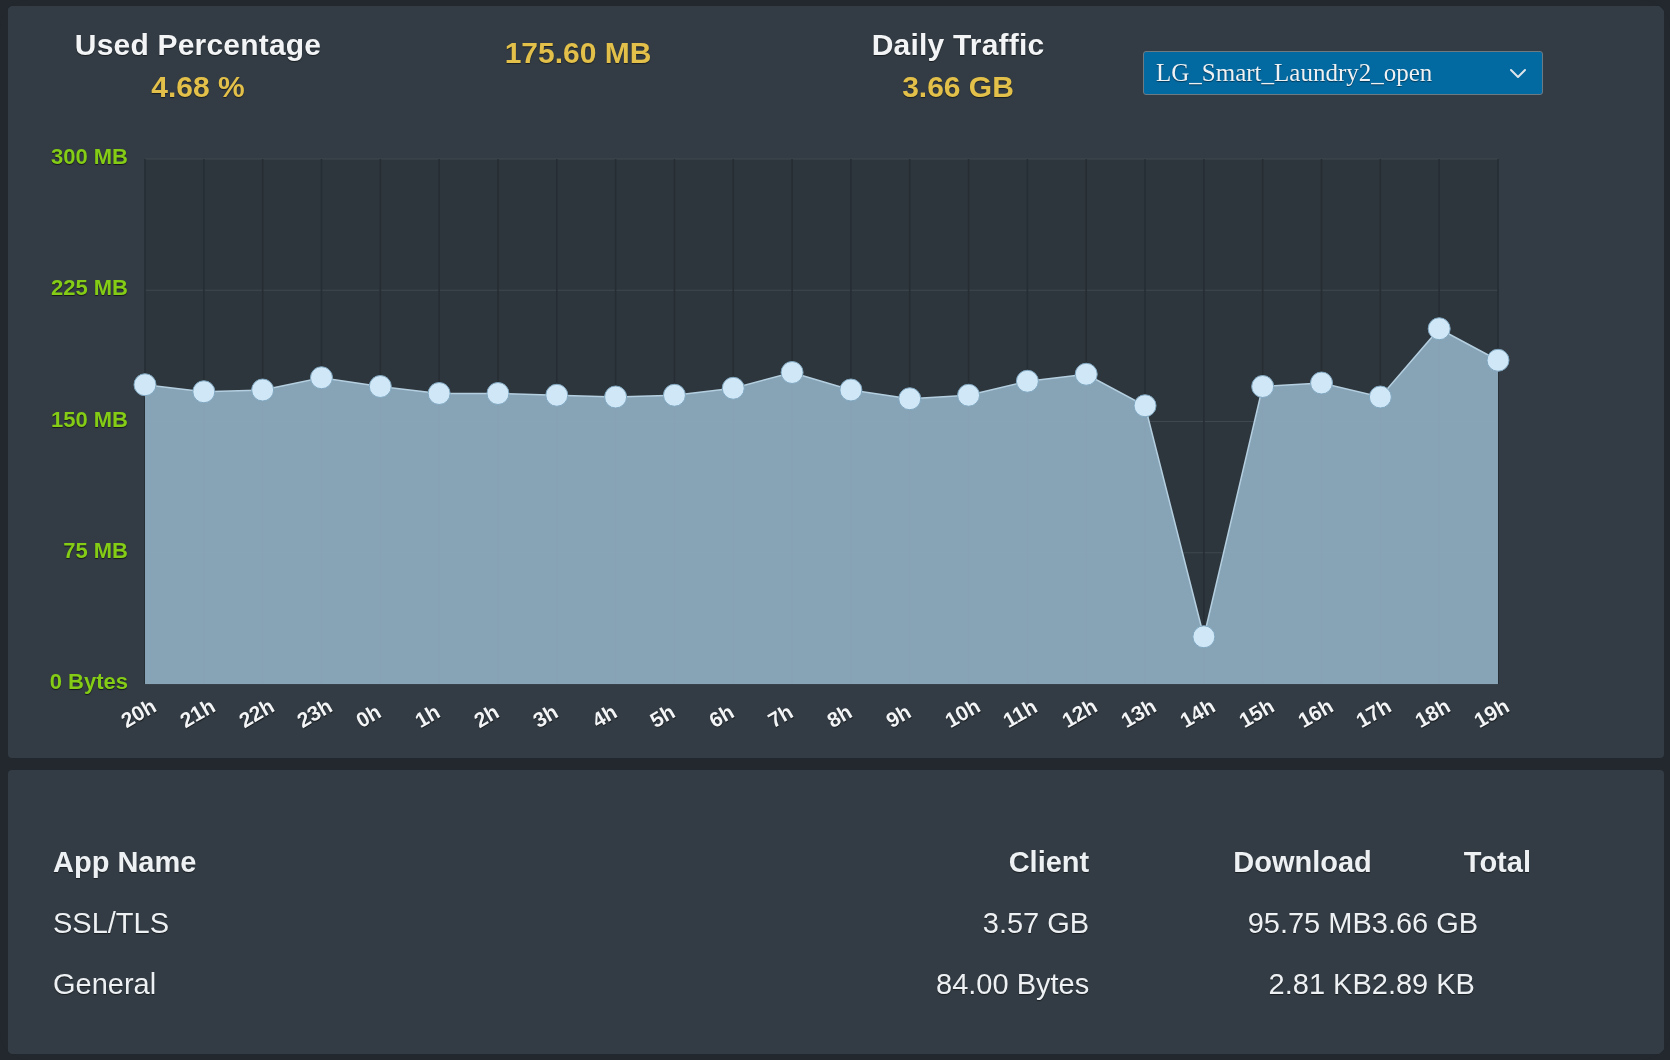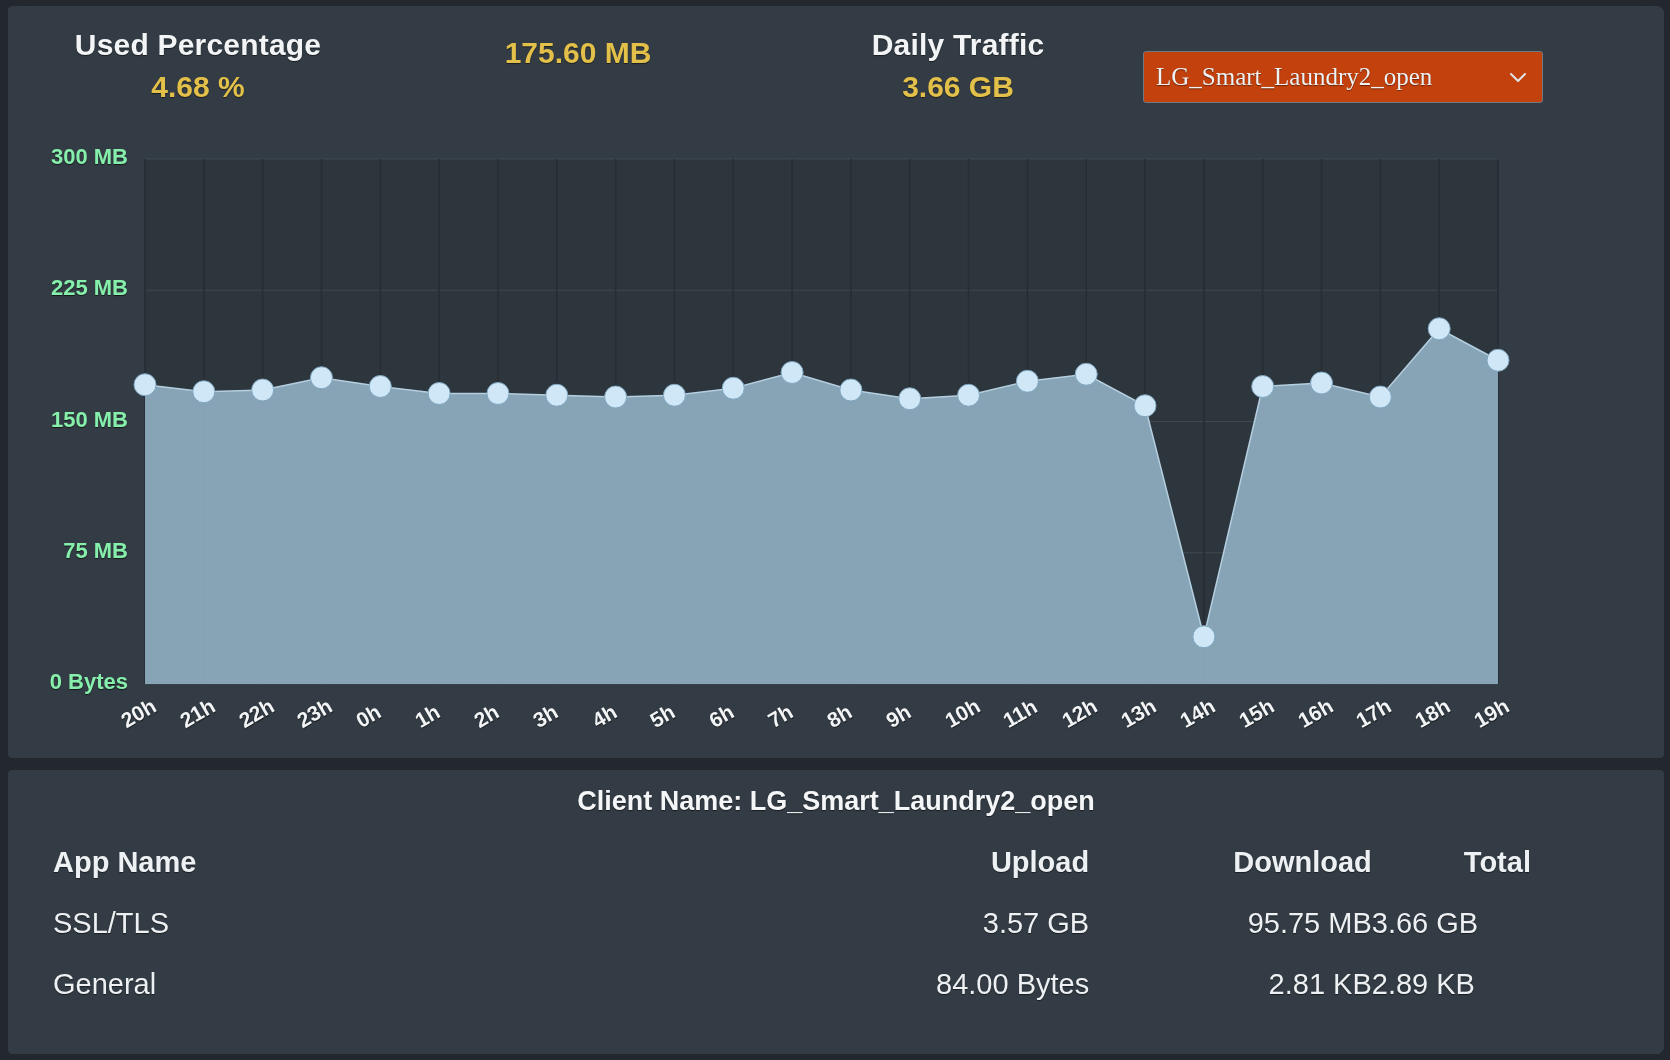--- a/index.html
+++ b/index.html
@@ -53,22 +53,22 @@
     line-height: 38px;
     margin-top: 6px;
     text-shadow: 0 1px 1px rgba(0,0,0,.5);
     white-space: nowrap;
   }
 
   
   #client-select {
     position: absolute;
     left: 1135px; top: 45px;
-    width: 400px; height: 52px;
-    background: #c2410c;
+    width: 400px; height: 44px;
+    background: #0369a1;
     border: 1px solid #6e7a82;
     border-radius: 3px;
     display: flex;
     align-items: center;
     padding: 0 12px;
     cursor: pointer;
   }
   #client-select .sel-text {
     flex: 1;
     color: #eef2f4;
@@ -88,21 +88,21 @@
   
   #chart-wrap {
     position: absolute;
     left: 0; top: 120px;
     width: 1656px; height: 630px;
   }
   #chart-svg { display: block; }
 
   .ylab {
     position: absolute;
-    color: #86efac;
+    color: #84cc16;
     font-size: 22px;
     font-weight: 700;
     text-align: right;
     width: 120px;
     text-shadow: 0 1px 1px rgba(0,0,0,.6);
     white-space: nowrap;
   }
   .xlab {
     position: absolute;
     color: #f2f4f6;
@@ -265,27 +265,26 @@
           <div class="xlab" style="left: 1226.7px; top: 586px;">15h</div>
           <div class="xlab" style="left: 1285.52px; top: 586px;">16h</div>
           <div class="xlab" style="left: 1344.35px; top: 586px;">17h</div>
           <div class="xlab" style="left: 1403.17px; top: 586px;">18h</div>
           <div class="xlab" style="left: 1462px; top: 586px;">19h</div>
         </div>
     </div>
   </div>
 
   <div class="panel" id="table-panel">
-    <div id="client-title">Client Name: LG_Smart_Laundry2_open</div>
 
     <table class="apptable">
       <thead>
         <tr>
           <th class="c-app">App Name</th>
-          <th class="c-up">Upload</th>
+          <th class="c-up">Client</th>
           <th class="c-down">Download</th>
           <th class="c-total">Total</th>
         </tr>
       </thead>
       <tbody id="table-body">
           <tr>
             <td class="c-app">SSL/TLS</td>
             <td class="c-up">3.57 GB</td>
             <td class="c-down">95.75 MB</td>
             <td class="c-total">3.66 GB</td>

